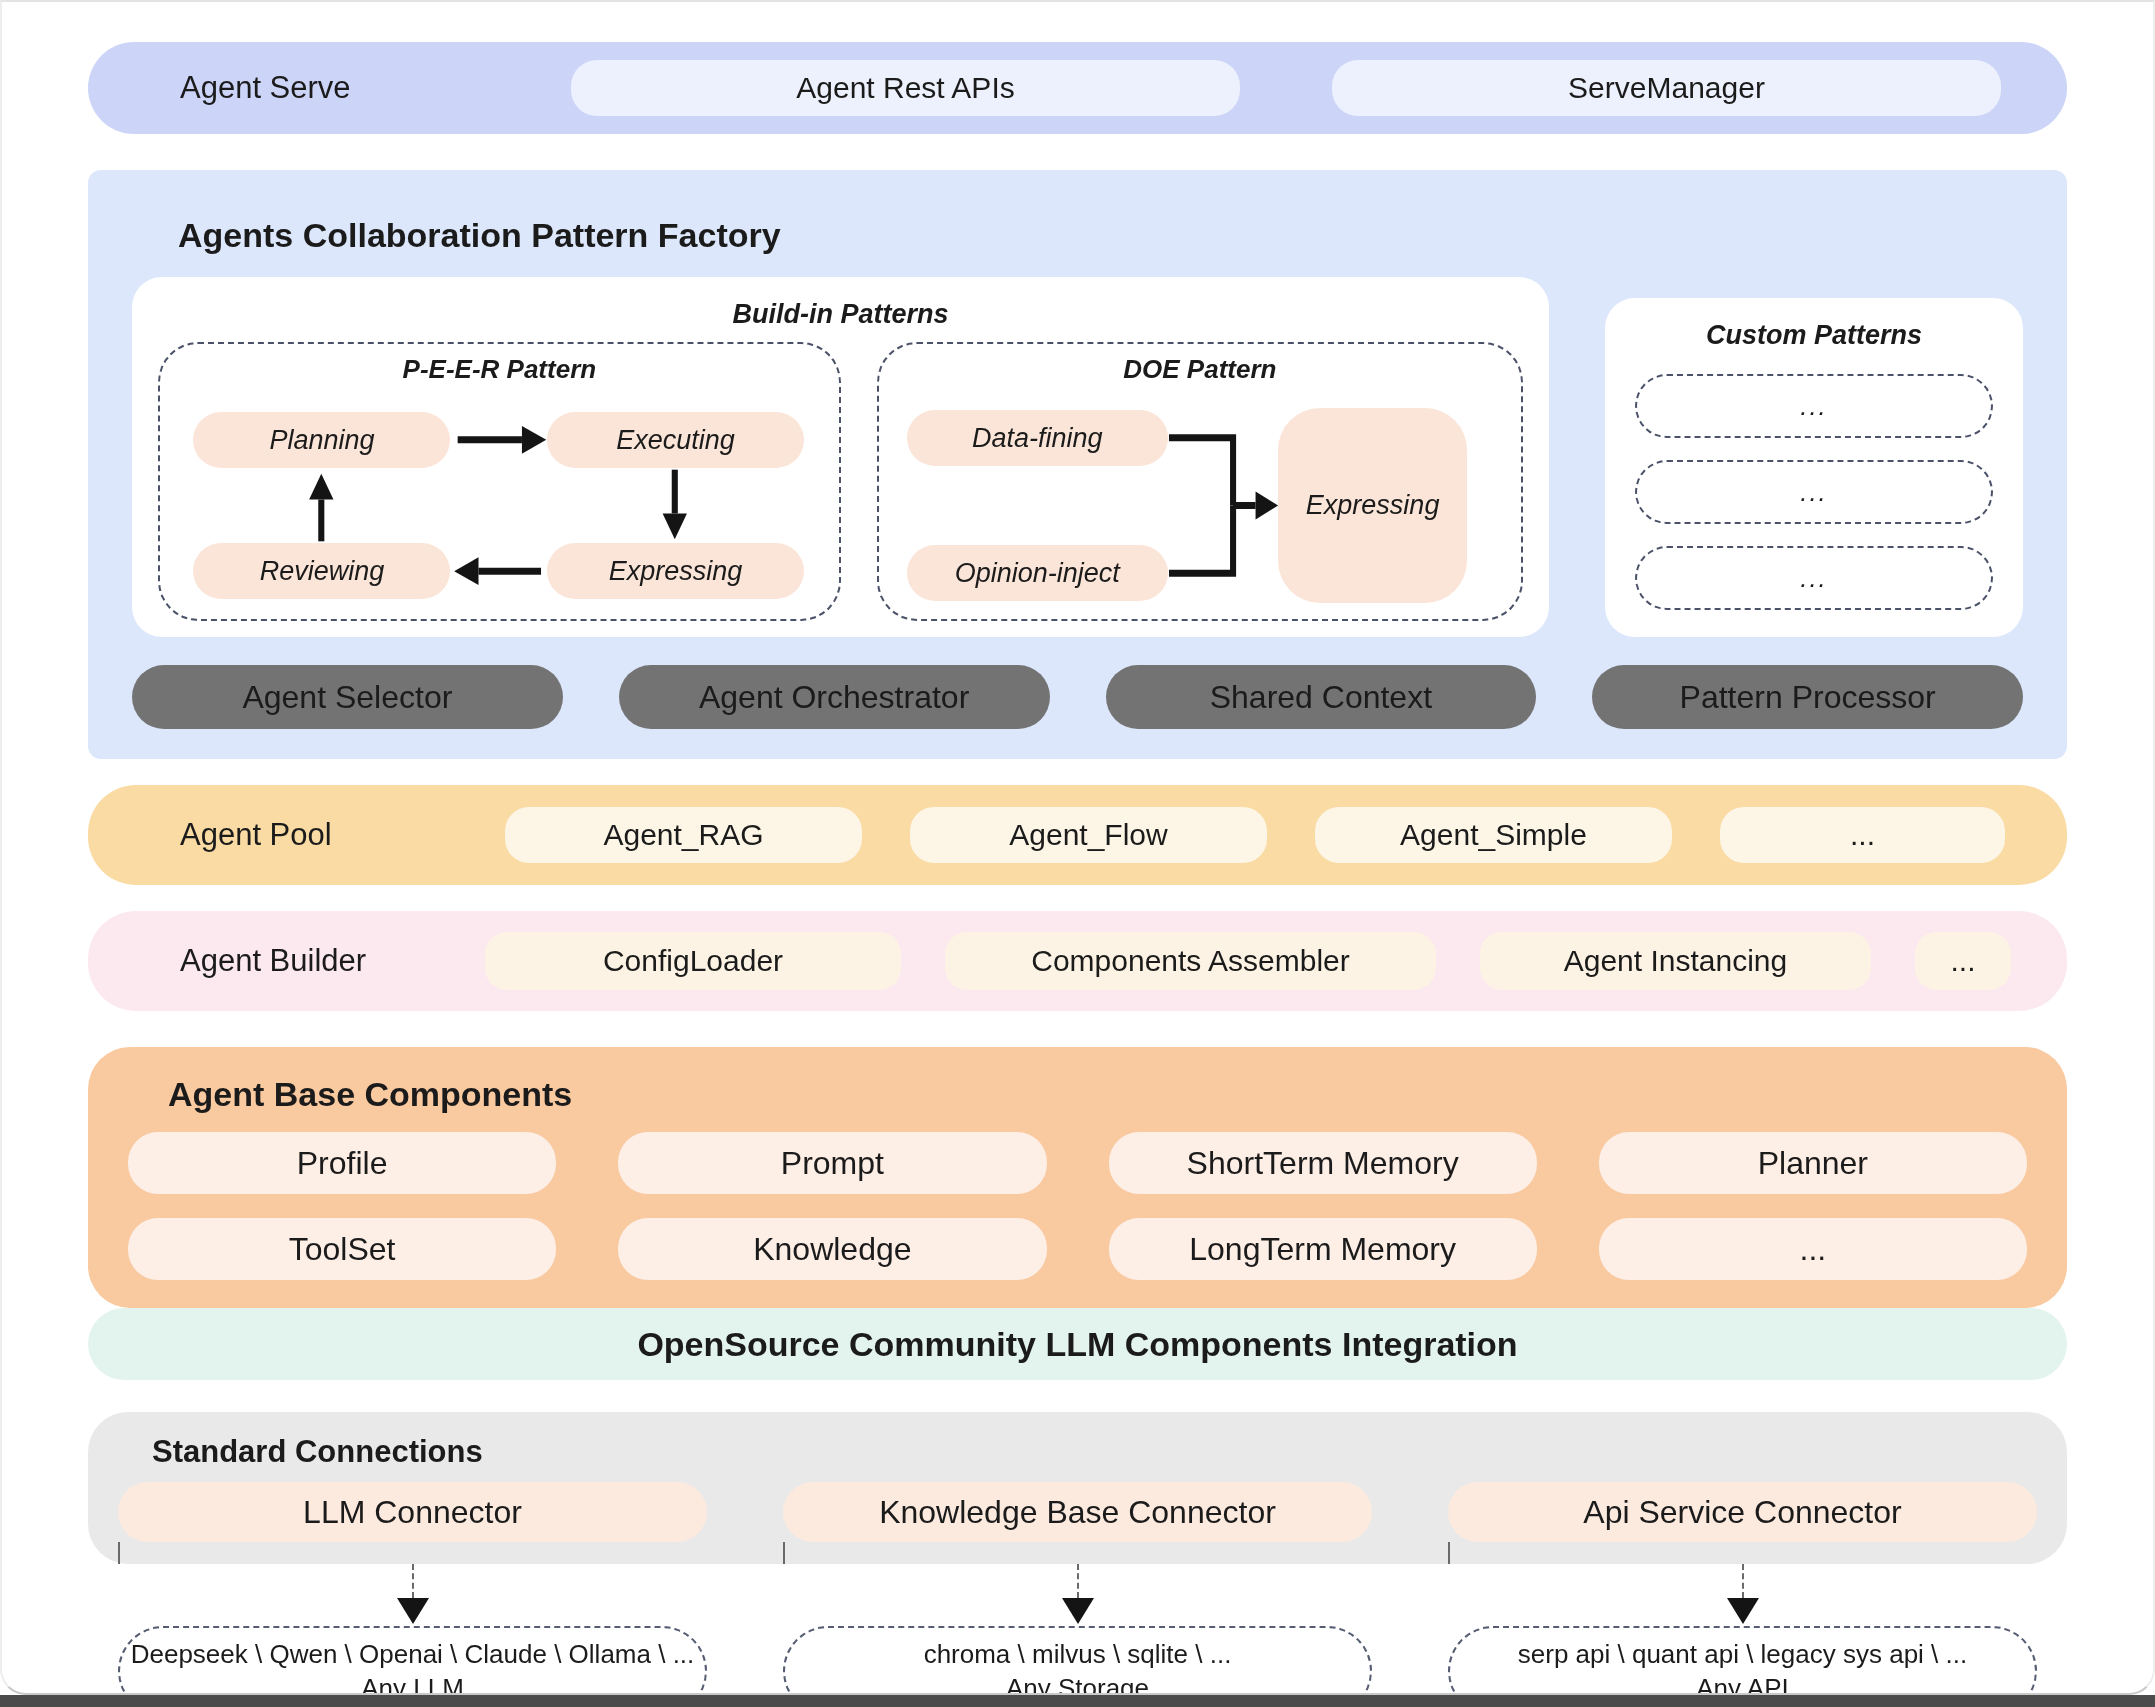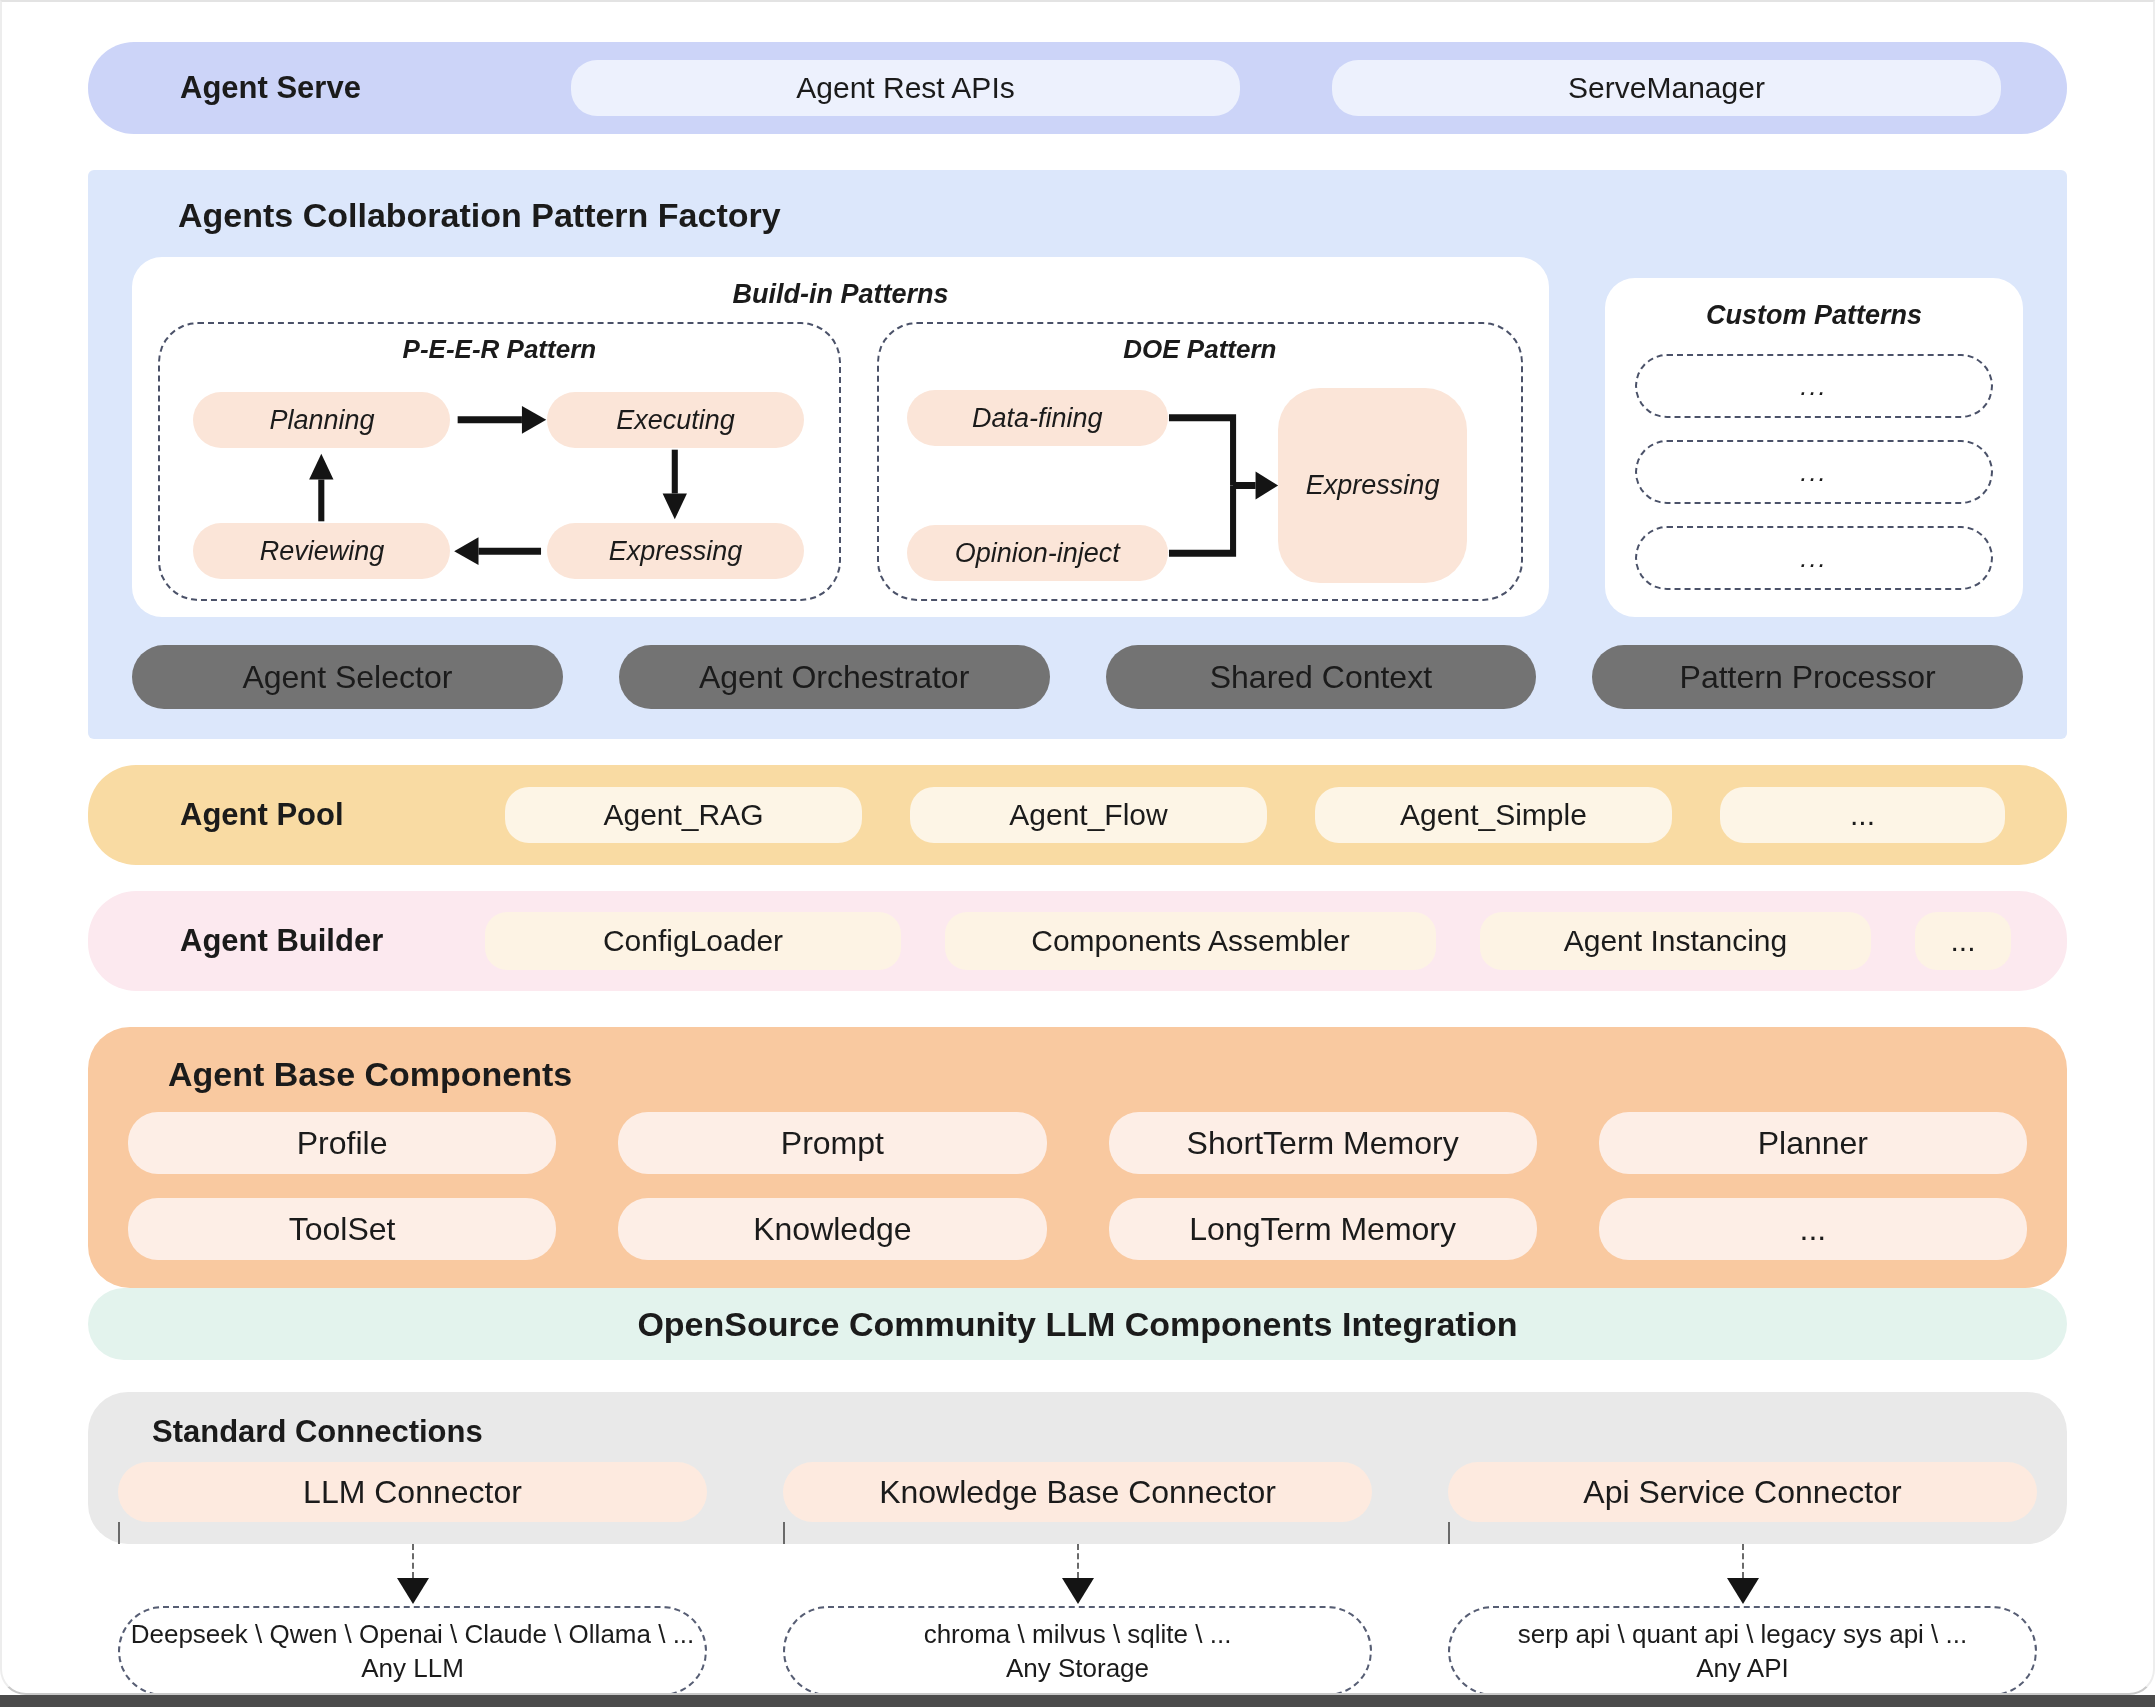--- a/index.html
+++ b/index.html
@@ -6,30 +6,30 @@
   .canvas{position:relative;width:2155px;height:1707px;background:#ffffff;overflow:hidden;
           font-family:"Liberation Sans",sans-serif;color:#1b1b1b;}
   .frame{position:absolute;left:0;top:0;right:0;bottom:12px;border-top:2px solid #e3e3e3;
          border-left:2px solid #ededed;border-right:2px solid #ededed;border-bottom:2px solid #c9c9c9;
          border-radius:0 0 26px 26px;pointer-events:none;z-index:5;}
   .bottom-strip{position:absolute;left:0;right:0;bottom:0;height:12px;background:#4b4b4b;z-index:4;}
   .content{padding:42px 88px 0;}
 
   
   .bar{display:flex;align-items:center;border-radius:48px;}
-  .bar-label{font-weight:bold;font-size:31px;flex:0 0 auto;}
+  .bar-label{font-weight:normal;font-size:31px;flex:0 0 auto;}
   .pill{display:flex;align-items:center;justify-content:center;border-radius:28px;font-size:30px;}
 
   
   .serve{height:92px;background:#ccd4f8;margin-bottom:36px;padding:0 66px 0 92px;gap:92px;}
   .serve .bar-label{width:299px;}
   .serve .pill{flex:1;height:56px;background:#edf1fd;border-radius:26px;}
 
   
-  .factory{background:#dce7fb;border-radius:6px;padding:16px 44px 30px;margin-bottom:26px;}
+  .factory{background:#dce7fb;border-radius:13px;padding:36px 44px 30px;margin-bottom:26px;}
   .factory-title{font-size:34px;font-weight:bold;margin:10px 0 22px 46px;}
   .factory-body{display:flex;gap:44px;align-items:flex-end;font-style:italic;}
   .panel{background:#ffffff;border-radius:30px;}
   .buildin{flex:1;padding:14px 26px 16px;}
   .panel-title{text-align:center;font-size:27px;font-weight:bold;margin:8px 0 12px;}
   .patterns-row{display:flex;gap:36px;}
   .dashed-box{border:2.5px dashed #4a5168;border-radius:40px;padding:8px 18px 14px;}
   .peer{flex:1.06;}
   .doe{flex:1;}
   .pattern-title{text-align:center;font-size:26px;font-weight:bold;line-height:34px;margin-bottom:20px;}

